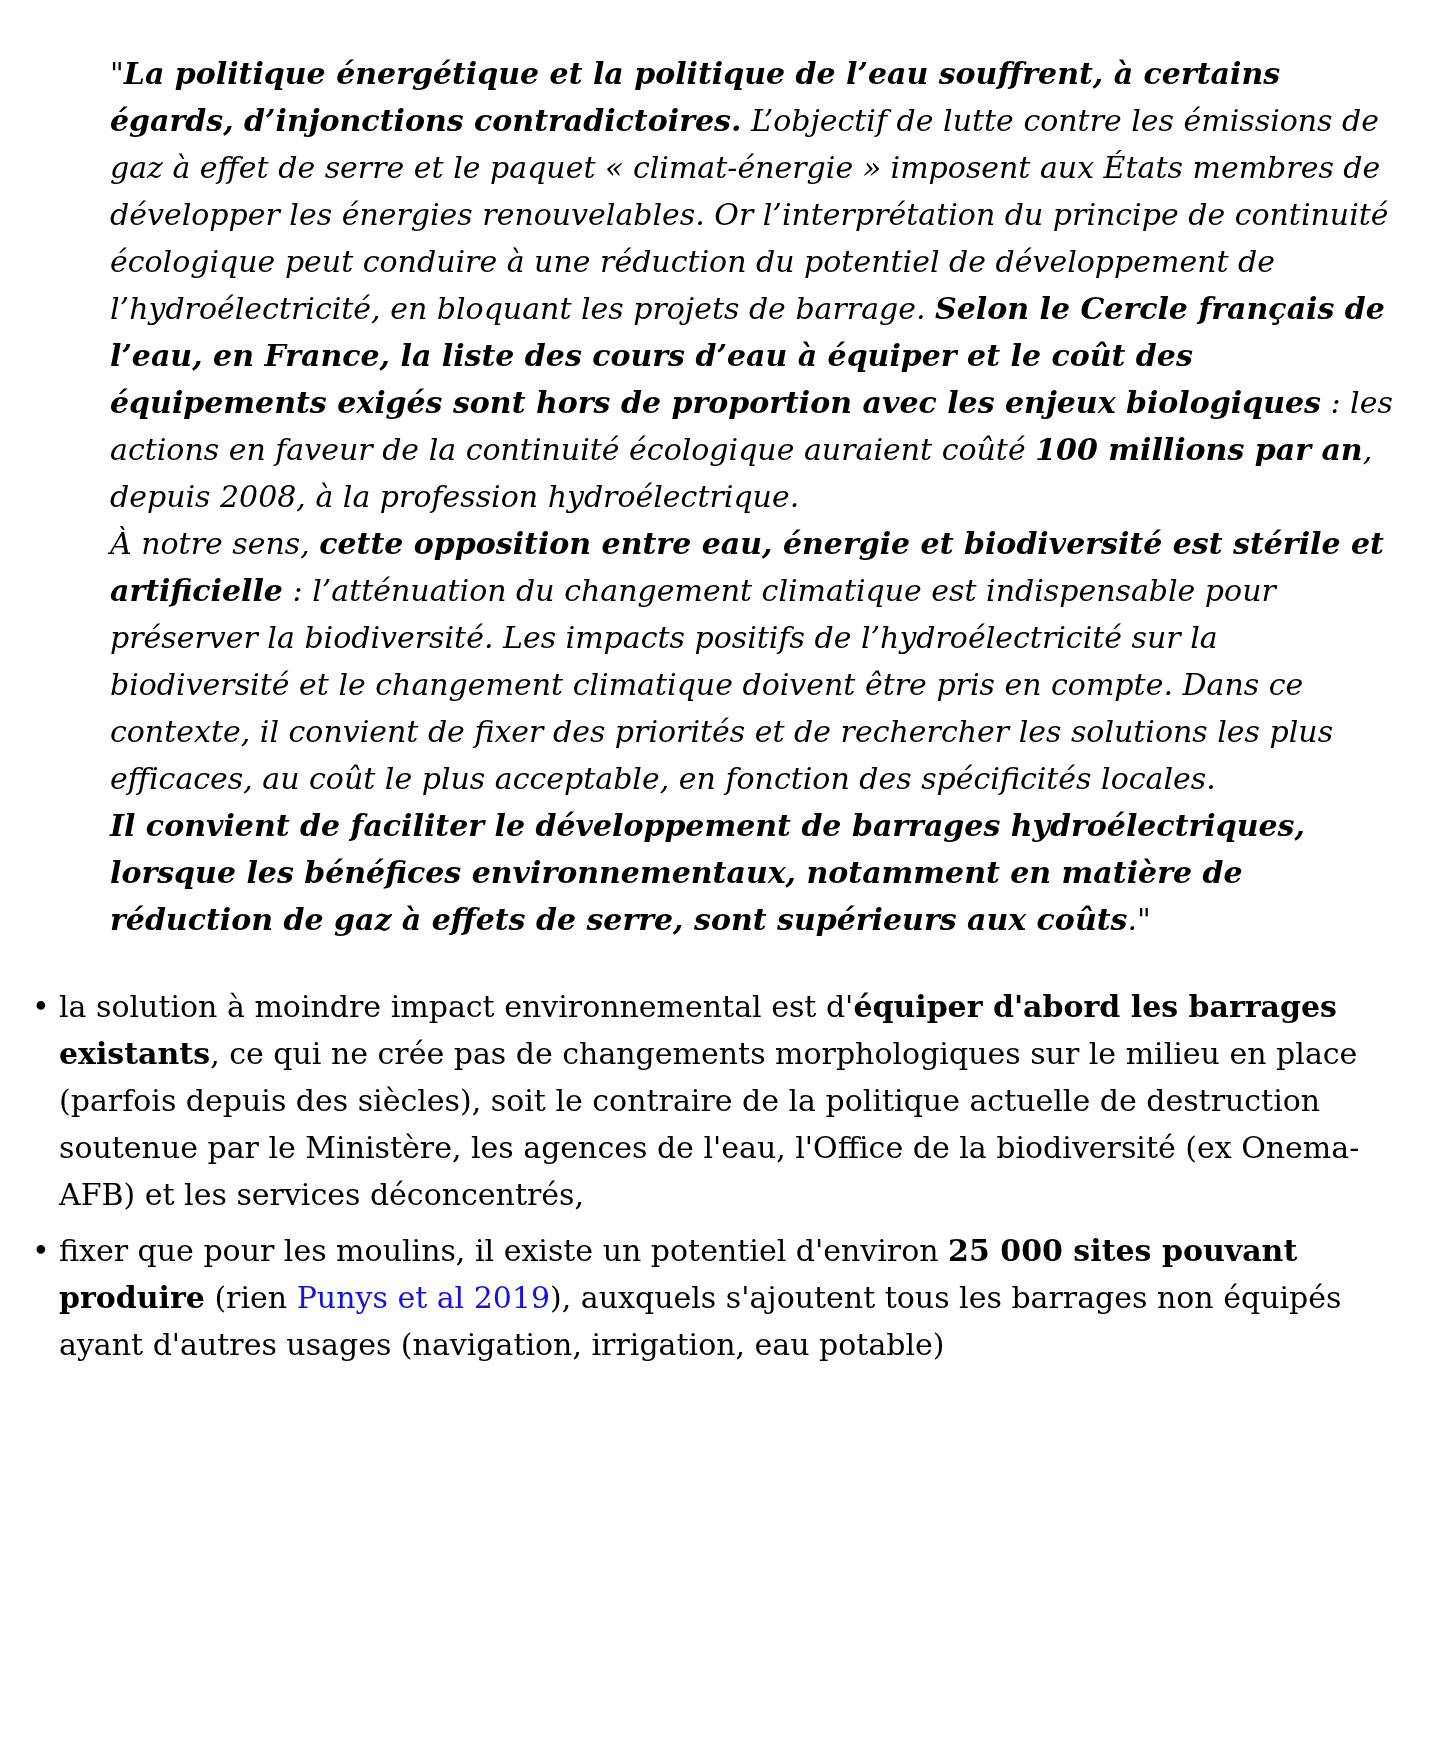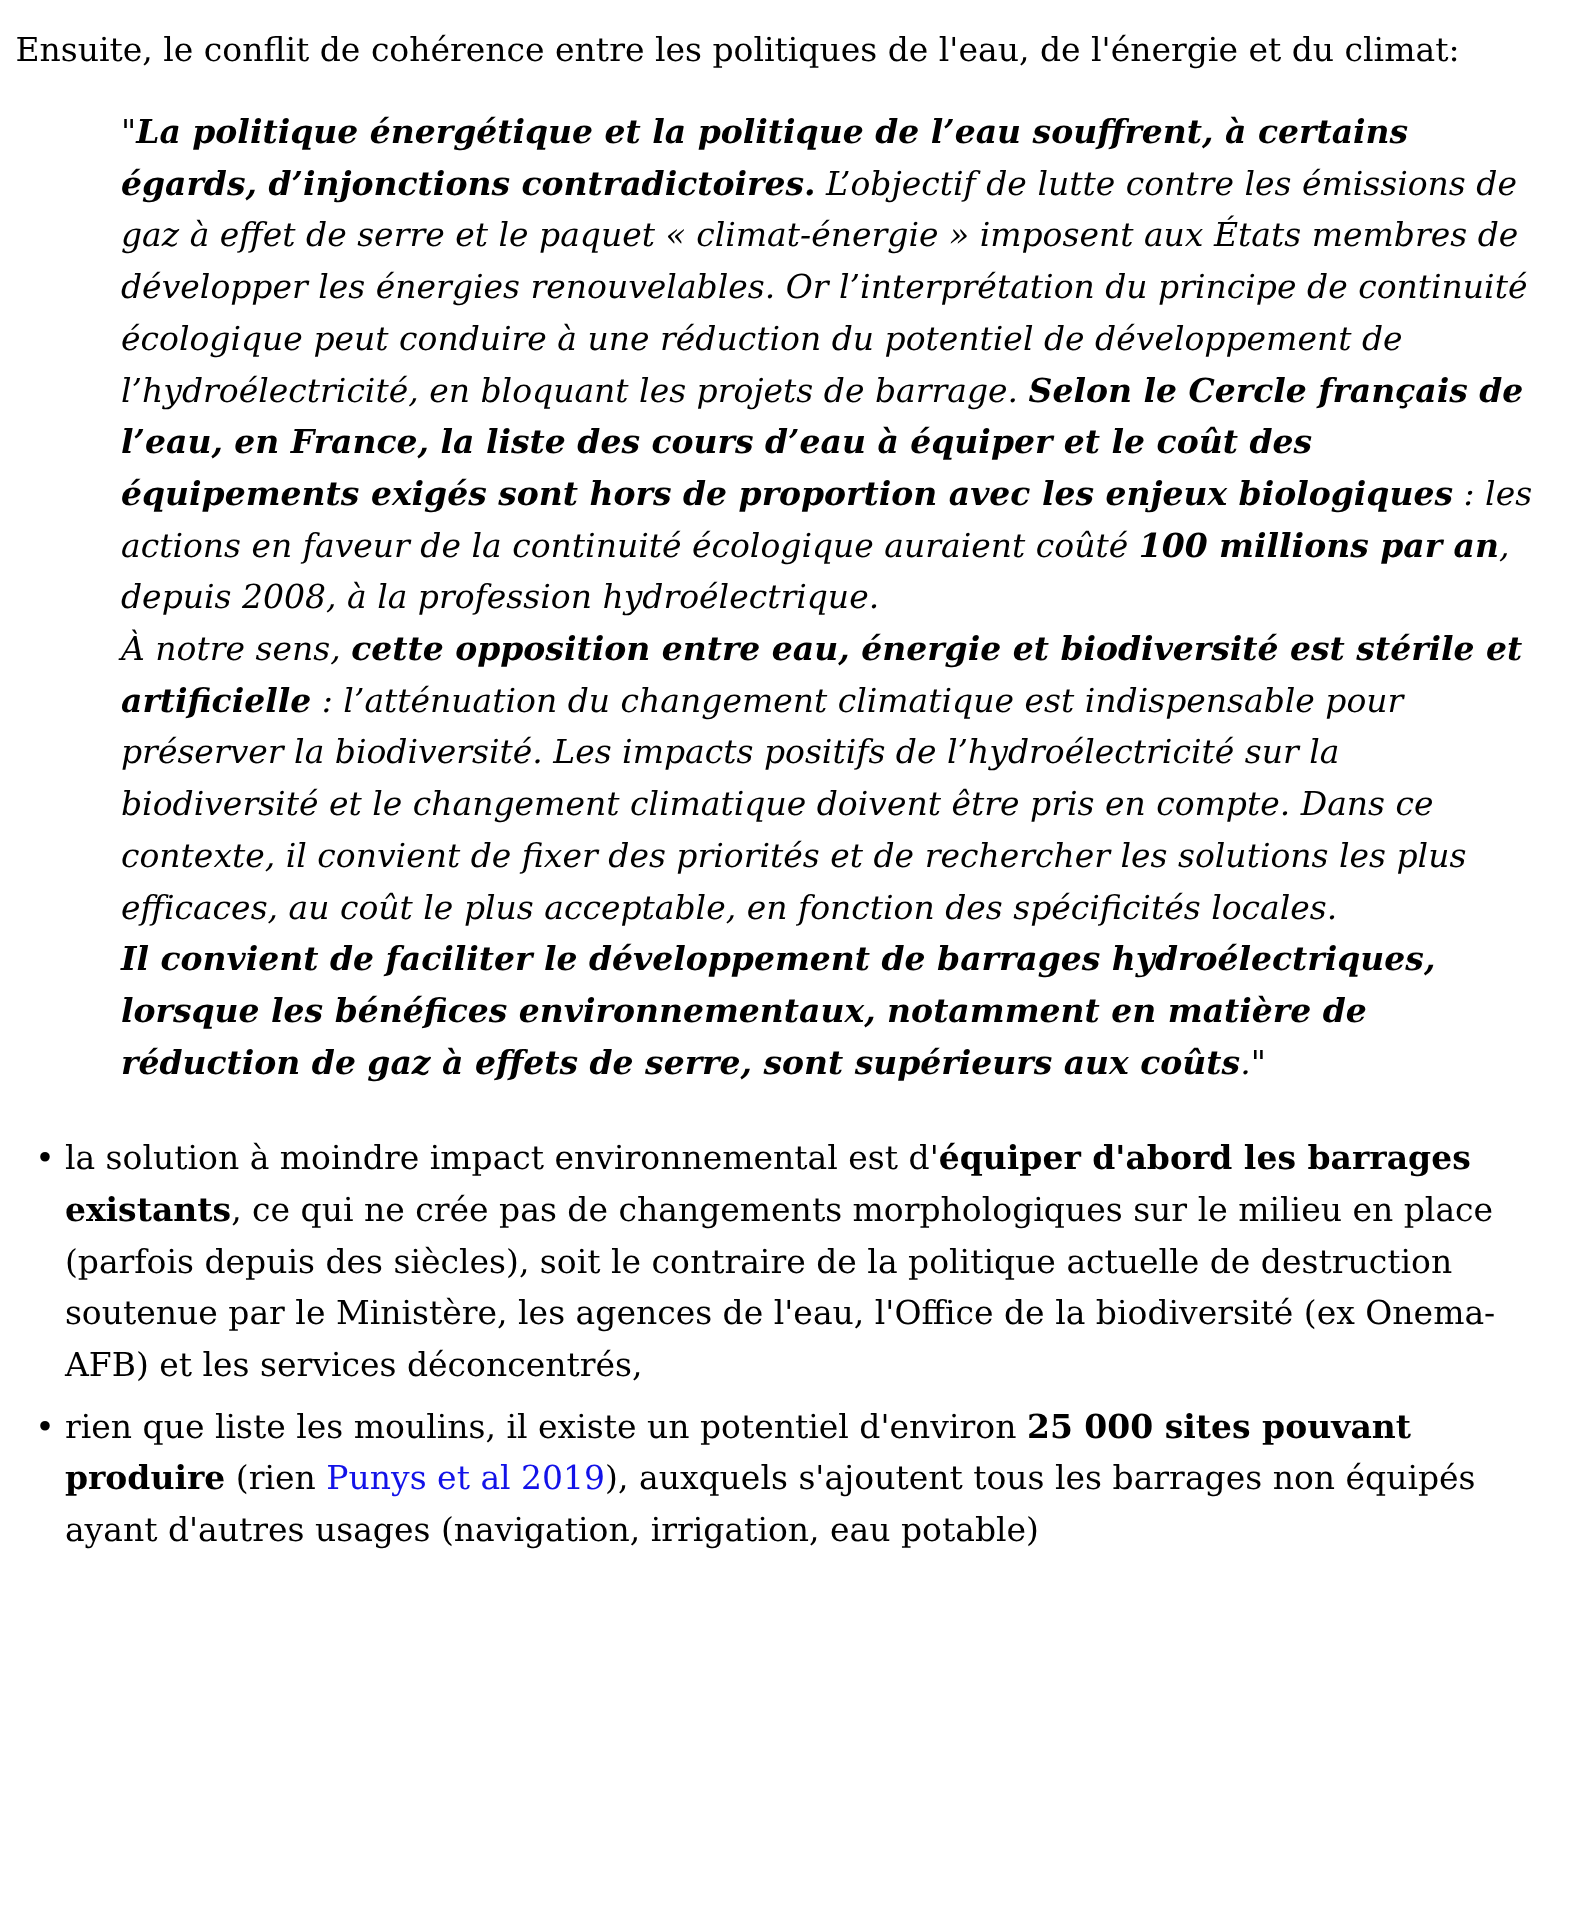--- a/index.html
+++ b/index.html
@@ -38,23 +38,22 @@
   }
   .b{font-weight:bold;}
   .i{font-style:italic;}
   a.link{color:var(--link);text-decoration:none;cursor:pointer;}
 </style>
 </head>
 <body>
 
 <div class="article">
 
-  <p class="body-text">Ensuite, le conflit de cohérence entre les politiques de l'eau, de l'énergie et du climat:</p>
 
   <blockquote class="quote-block"><span>"</span><span class="b i">La politique énergétique et la politique de l’eau souffrent, à certains égards, d’injonctions contradictoires.</span><span class="i"> L’objectif de lutte contre les émissions de gaz à effet de serre et le paquet « climat-énergie » imposent aux États membres de développer les énergies renouvelables. Or l’interprétation du principe de continuité écologique peut conduire à une réduction du potentiel de développement de l’hydroélectricité, en bloquant les projets de barrage. </span><span class="b i">Selon le Cercle français de l’eau, en France, la liste des cours d’eau à équiper et le coût des équipements exigés sont hors de proportion avec les enjeux biologiques</span><span class="i"> : les actions en faveur de la continuité écologique auraient coûté </span><span class="b i">100 millions par an</span><span class="i">, depuis 2008, à la profession hydroélectrique.</span><br><span class="i">À notre sens, </span><span class="b i">cette opposition entre eau, énergie et biodiversité est stérile et artificielle</span><span class="i"> : l’atténuation du changement climatique est indispensable pour préserver la biodiversité. Les impacts positifs de l’hydroélectricité sur la biodiversité et le changement climatique doivent être pris en compte. Dans ce contexte, il convient de fixer des priorités et de rechercher les solutions les plus efficaces, au coût le plus acceptable, en fonction des spécificités locales.</span><br><span class="b i">Il convient de faciliter le développement de barrages hydroélectriques, lorsque les bénéfices environnementaux, notamment en matière de réduction de gaz à effets de serre, sont supérieurs aux coûts</span><span class="i">.</span><span>"</span></blockquote>
 
 
   <ul class="recall-list">
     <li><span>la solution à moindre impact environnemental est d'</span><span class="b">équiper d'abord les barrages existants</span><span>, ce qui ne crée pas de changements morphologiques sur le milieu en place (parfois depuis des siècles), soit le contraire de la politique actuelle de destruction soutenue par le Ministère, les agences de l'eau, l'Office de la biodiversité (ex Onema-AFB) et les services déconcentrés,</span></li>
-    <li><span>rien que liste les moulins, il existe un potentiel d'environ </span><span class="b">25 000 sites pouvant produire</span><span> (rien </span><a class="link" href="#">Punys et al 2019</a><span>), auxquels s'ajoutent tous les barrages non équipés ayant d'autres usages (navigation, irrigation, eau potable)</span></li>
+    <li><span>fixer que pour les moulins, il existe un potentiel d'environ </span><span class="b">25 000 sites pouvant produire</span><span> (rien </span><a class="link" href="#">Punys et al 2019</a><span>), auxquels s'ajoutent tous les barrages non équipés ayant d'autres usages (navigation, irrigation, eau potable)</span></li>
   </ul>
 
 </div>
 
 </body></html>

